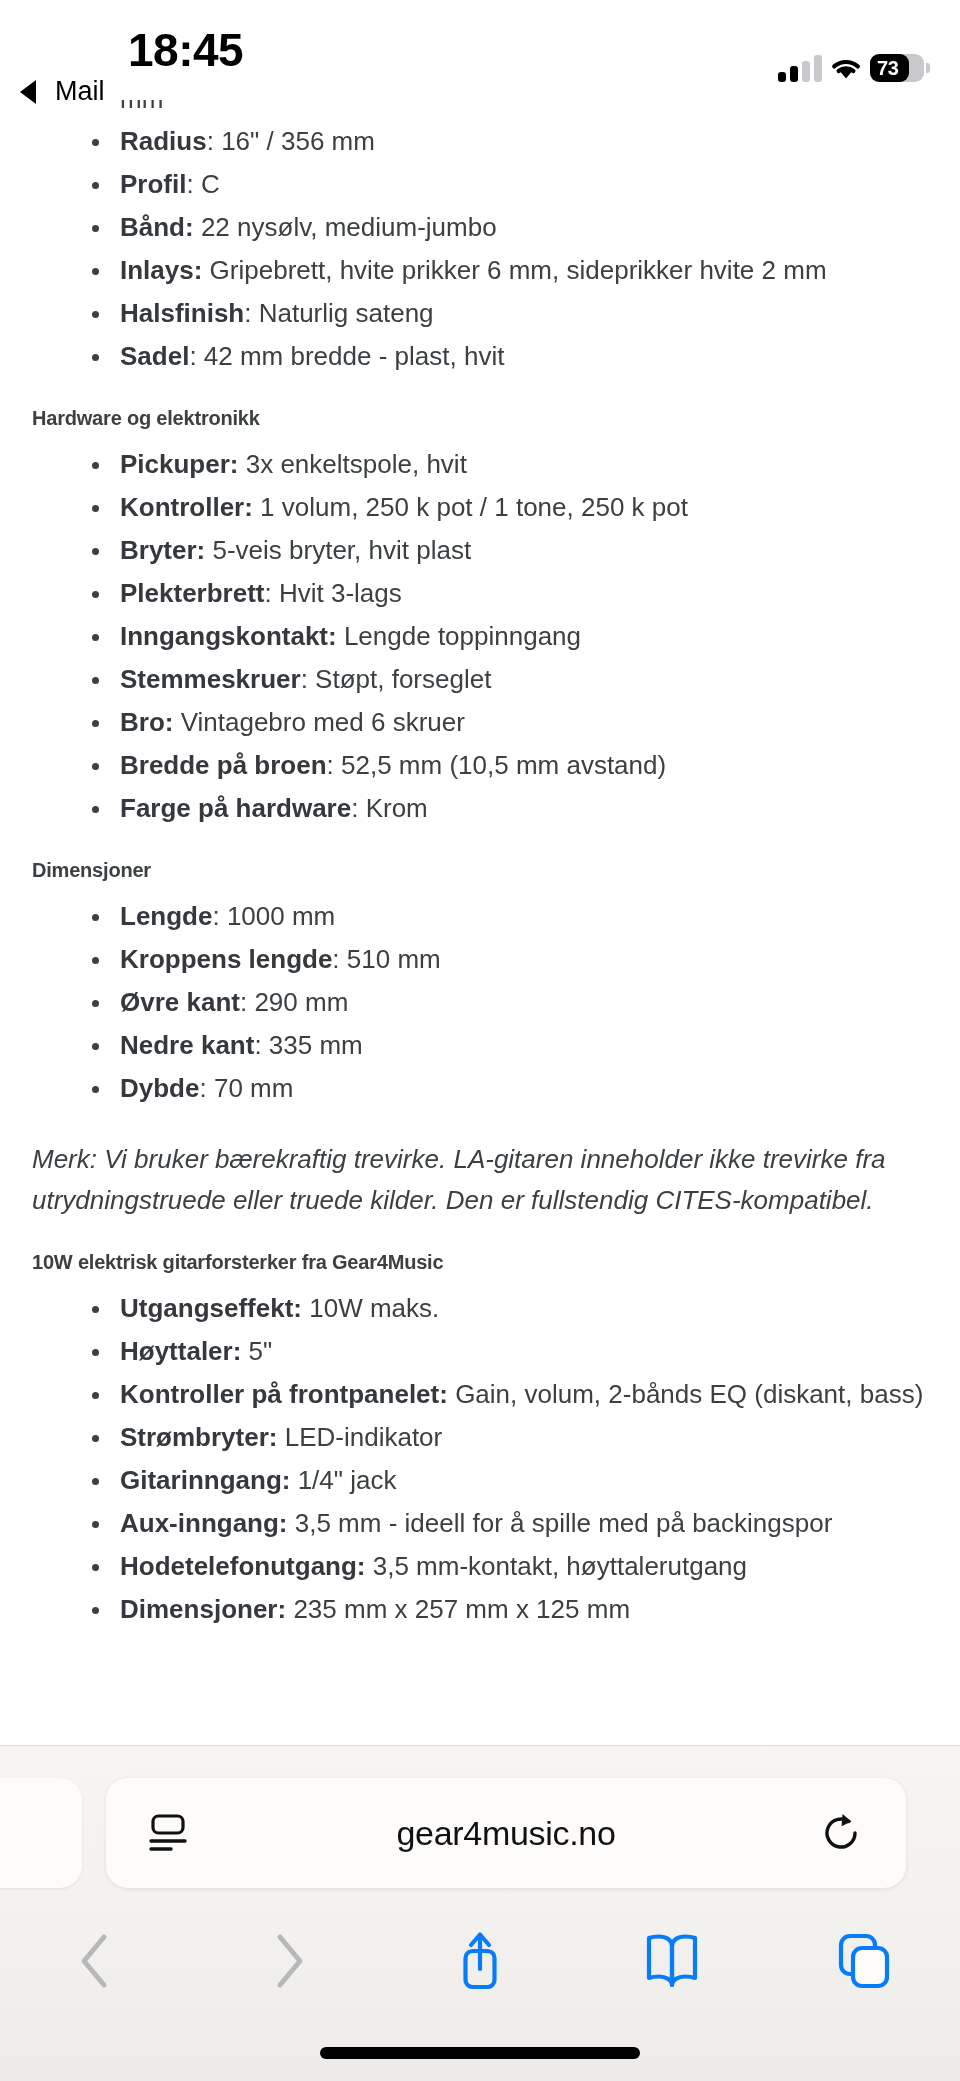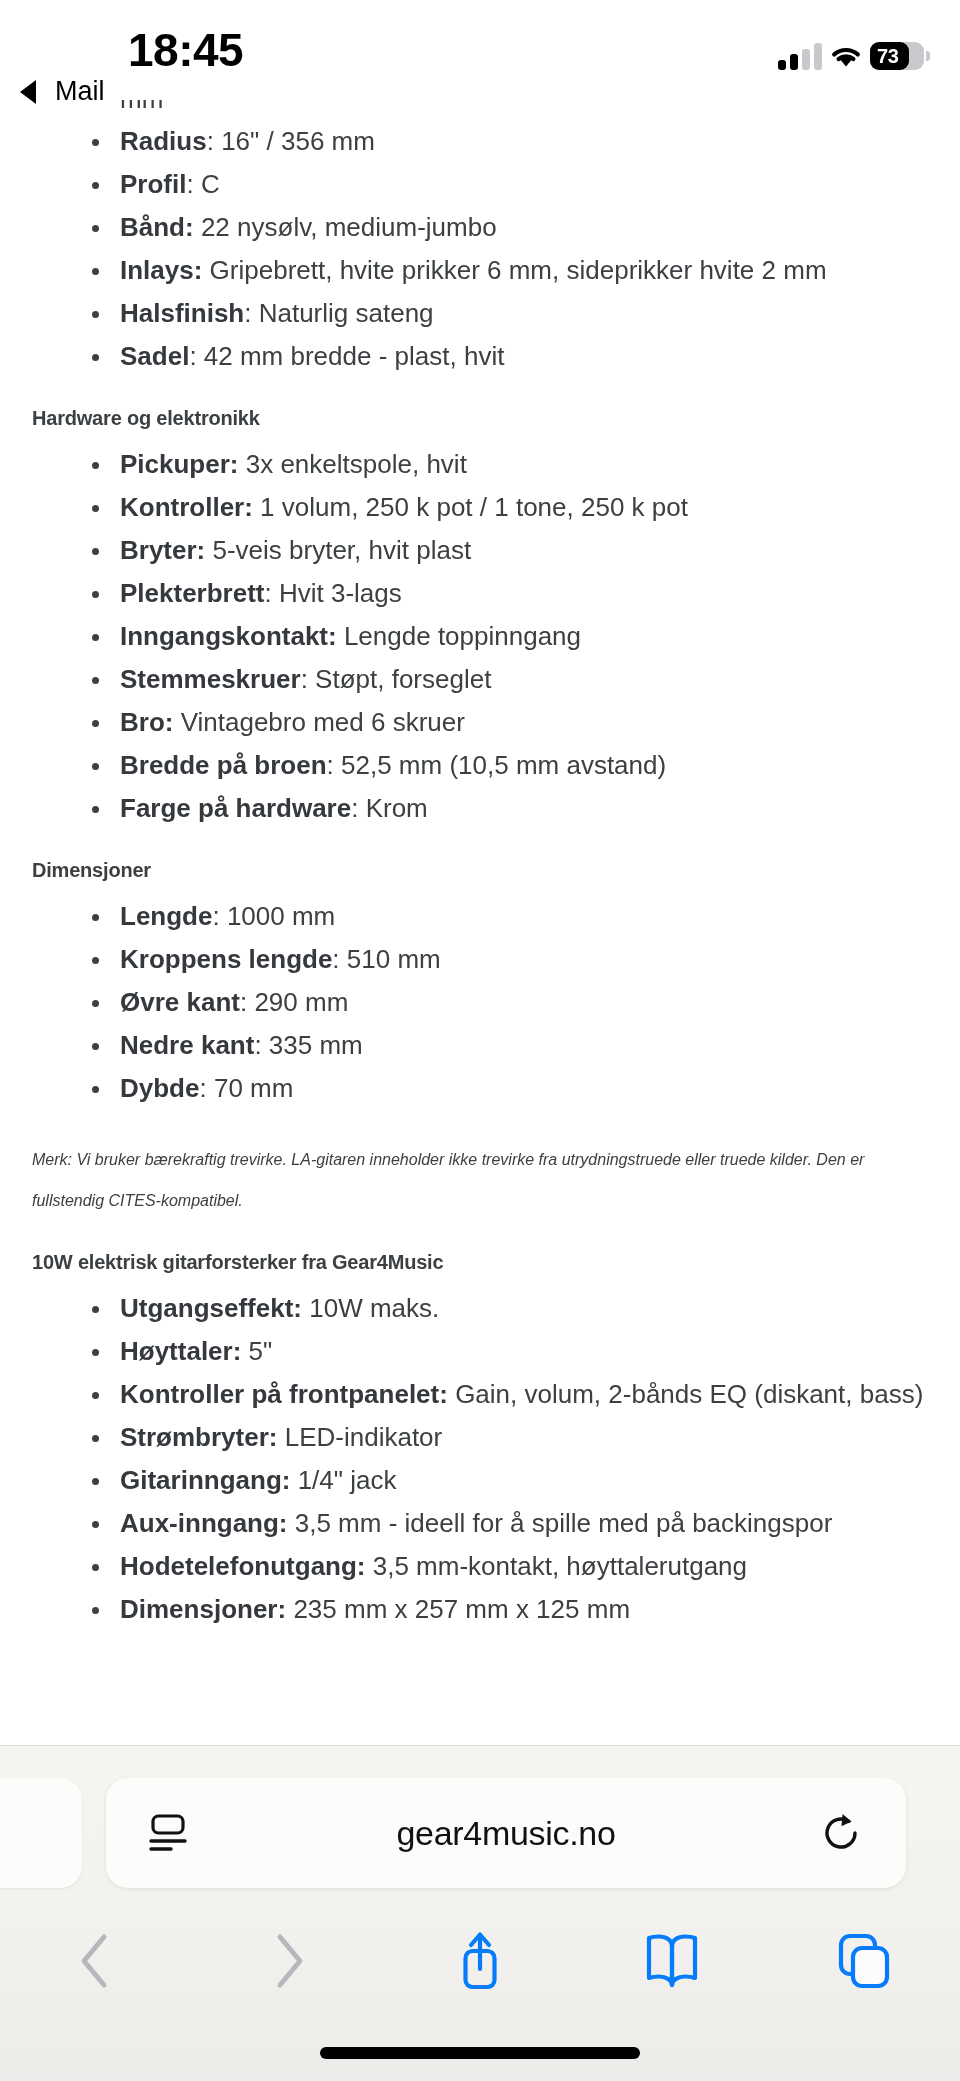--- a/index.html
+++ b/index.html
@@ -48,21 +48,21 @@
     width: 0; height: 0;
     border-top: 12px solid transparent;
     border-bottom: 12px solid transparent;
     border-right: 16px solid #000;
     display: block;
   }
 
   .status-right {
     position: absolute;
     right: 36px;
-    top: 30px;
+    top: 42px;
     display: flex;
     align-items: flex-end;
     gap: 5px;
     height: 40px;
   }
   .signal {
     display: flex;
     align-items: flex-end;
     gap: 4px;
     height: 28px;
@@ -185,21 +185,21 @@
     border-radius: 50%;
     background: #3c4043;
   }
   ul.spec-list li b {
     font-weight: 700;
     color: #35393d;
   }
 
   p.note {
     font-style: italic;
-    font-size: 16px;
+    font-size: 26px;
     line-height: 41px;
     color: #3c4043;
     margin: 30px 0 0 0;
     padding: 0 32px 0 0;
   }
 
   
   .browser-chrome {
     position: absolute;
     left: 0;

